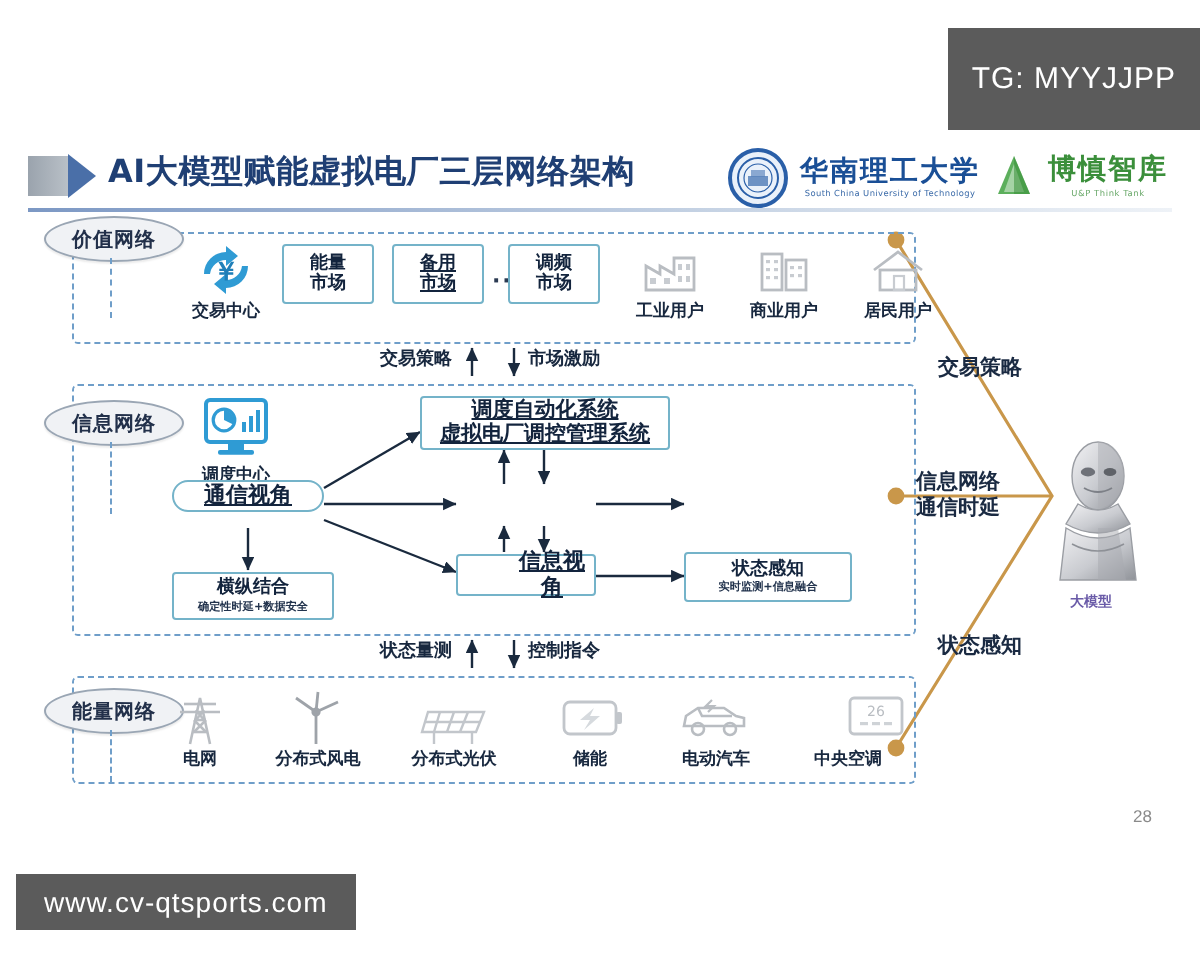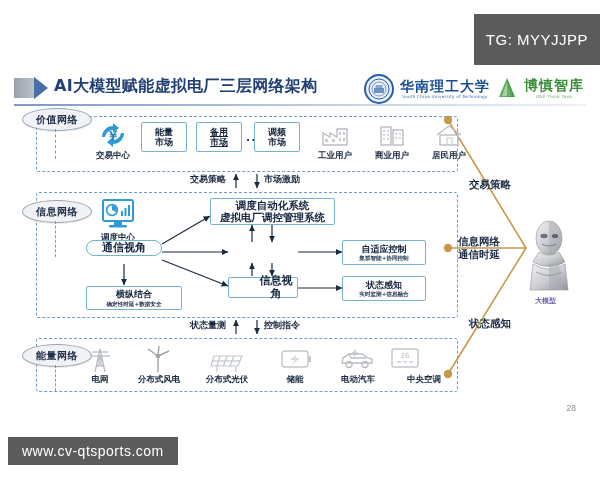--- a/index.html
+++ b/index.html
@@ -92,21 +92,21 @@
   
   .bx{
     position:absolute;box-sizing:border-box;
     border:1.3px solid #74b3c9;background:#ffffff;border-radius:2px;
     display:flex;flex-direction:column;align-items:center;justify-content:center;
     font-family:"DejaVu Sans",sans-serif;color:#13243d;text-align:center;
     line-height:1.12;
   }
   .bx .t1{font-size:9px;font-weight:bold;}
   .bx .t2{font-size:5.6px;font-weight:bold;margin-top:1.5px;color:#22334d;}
-  .bx.big .t1{font-size:10.5px;}
+  .bx.big .t1{font-size:10.5px;text-decoration:underline;}
 
   .mkt{width:46px;height:30px;}
   .ell{position:absolute;font-size:11px;font-weight:bold;color:#2b3a52;letter-spacing:1px;}
 
   
   .ic{position:absolute;}
   .cap{
     position:absolute;font-size:8.5px;font-weight:bold;color:#18283f;
     font-family:"DejaVu Sans",sans-serif;white-space:nowrap;text-align:center;
   }
@@ -314,29 +314,25 @@
 
     <div class="bx big" style="left:72px;top:168px;width:76px;height:16px;border-radius:10px;">
       <span class="t1" style="font-size:11px;">通信视角</span>
     </div>
 
 
     <div class="bx big" style="left:214px;top:205px;width:70px;height:21px;">
       <span class="t1" style="font-size:11px;margin-left:26px;">信息视角</span>
     </div>
 
-    <div class="bx" style="left:72px;top:214px;width:96px;height:24px;">
+    <div class="bx" style="left:72px;top:214px;width:81px;height:24px;">
       <span class="t1">横纵结合</span>
       <span class="t2">确定性时延+数据安全</span>
     </div>
 
-    <div class="bx" style="left:328px;top:168px;width:84px;height:25px;">
-      <span class="t1">自适应控制</span>
-      <span class="t2">集群智能+协同控制</span>
-    </div>
 
     <div class="bx" style="left:328px;top:204px;width:84px;height:25px;">
       <span class="t1">状态感知</span>
       <span class="t2">实时监测+信息融合</span>
     </div>
 
     <div class="mlab" style="left:176px;top:247px;">状态量测</div>
     <div class="mlab" style="left:250px;top:247px;">控制指令</div>
 
     <div class="band band-energy"></div>
@@ -398,21 +394,21 @@
           <path d="M4 17 L5 12 L11 8 L24 8 L30 12 L34 13 L34 17 Z"></path>
           <path d="M11 8 L13 12 L28 12"></path>
           <circle cx="11" cy="18.5" r="3"></circle>
             <circle cx="27" cy="18.5" r="3"></circle>
           <path d="M18 4 L15 7 L19 7 L16 10" stroke-width="1.1"></path>
         </g>
       </svg>
     </div>
     <div class="cap" style="left:312px;top:302px;width:64px;">电动汽车</div>
 
-    <div class="ic" style="left:375px;top:273px;">
+    <div class="ic" style="left:408px;top:273px;">
       <svg width="32" height="28" viewBox="0 0 32 28" aria-hidden="true">
         <rect x="3" y="4" width="26" height="18" rx="2" fill="none" stroke="#c2c6cb" stroke-width="1.4"></rect>
         <text x="16" y="13" font-size="7" fill="#b9bdc2" text-anchor="middle" font-family="DejaVu Sans">26</text>
         <g fill="#cfd3d7">
             <rect x="8" y="16" width="4" height="1.6"></rect>
             <rect x="14" y="16" width="4" height="1.6"></rect>
             <rect x="20" y="16" width="4" height="1.6"></rect>
           </g>
       </svg>
     </div>

